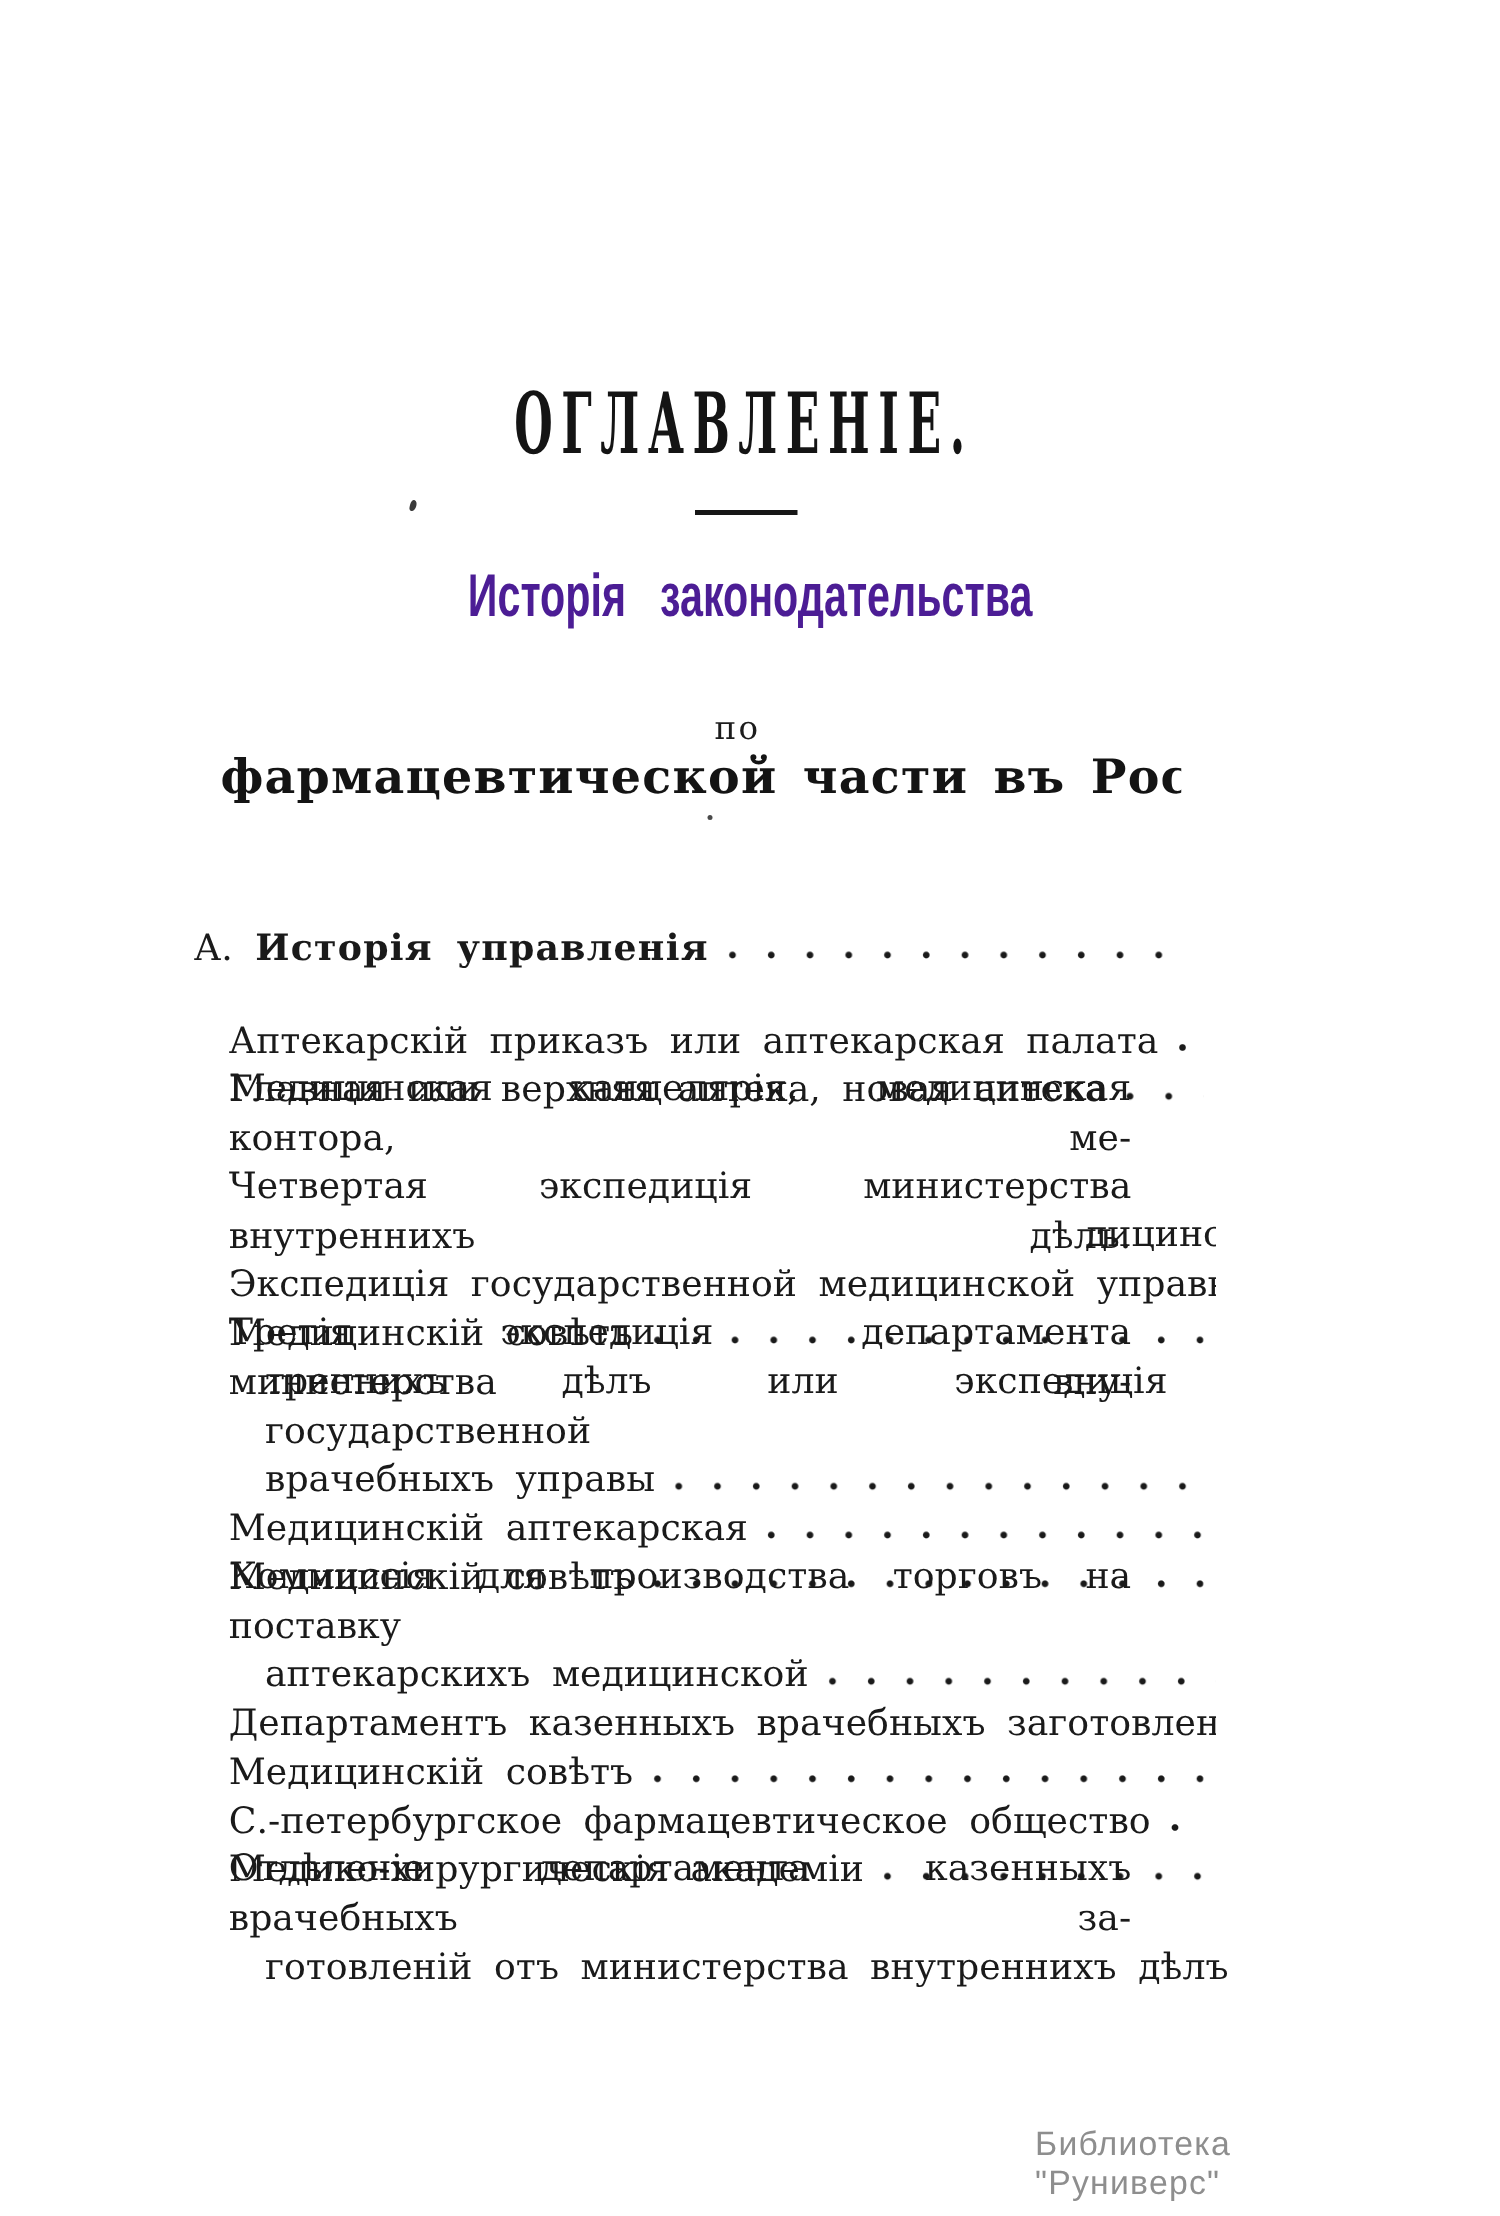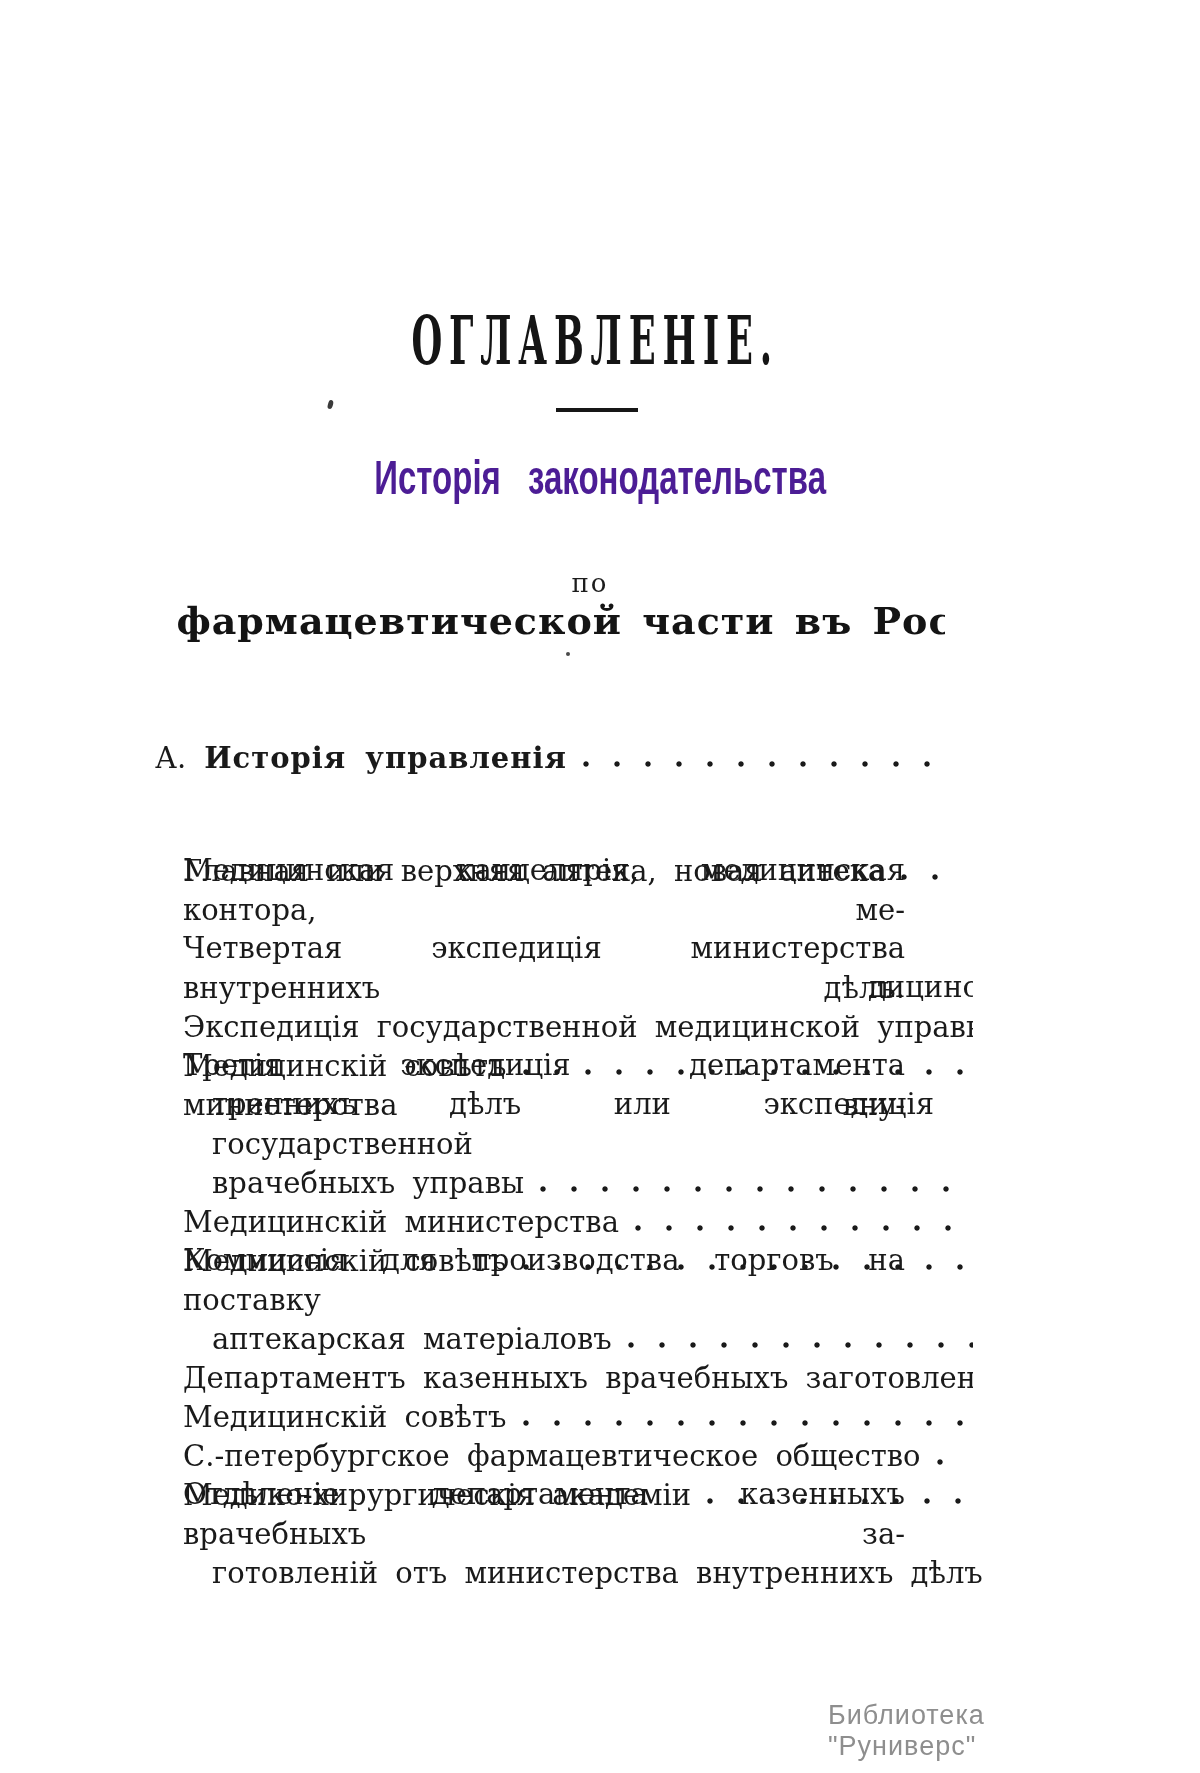--- a/index.html
+++ b/index.html
@@ -82,20 +82,25 @@
 
   <div class="abs" id="colhead">Стран.</div>
 
   <div class="abs" id="toc-rows">
       <div class="row section" style="top: 738px;">
         <span class="prefix">А.</span>
         <span class="t bold">Исторія управленія</span>
         <span class="leader dots"></span>
         <span class="page">III</span>
       </div>
+      <div class="row sub" style="top: 812px;">
+        <span class="t">Аптекарскій приказъ или аптекарская палата</span>
+        <span class="leader dots"></span>
+        <span class="page dash">—</span>
+      </div>
       <div class="row sub" style="top: 851px;">
         <span class="t">Главная или верхняя аптека, новая аптека</span>
         <span class="leader dots"></span>
         <span class="page">IV</span>
       </div>
       <div class="row sub" style="top: 890px;">
         <span class="t justify">Медицинская канцелярія, медицинская контора, ме-</span>
         <span class="page"></span>
       </div>
       <div class="row cont" style="top: 967px; flex-direction: column;">
@@ -124,35 +129,35 @@
       <div class="row cont" style="top: 1124px;">
         <span class="t justify">треннихъ дѣлъ или экспедиція государственной</span>
         <span class="page"></span>
       </div>
       <div class="row cont" style="top: 1163px;">
         <span class="t">врачебныхъ управы</span>
         <span class="leader dots"></span>
         <span class="page">VII</span>
       </div>
       <div class="row sub" style="top: 1202px;">
-        <span class="t">Медицинскій министерства</span>
+        <span class="t">Медицинскій аптекарская</span>
         <span class="leader dots"></span>
         <span class="page">IX</span>
       </div>
       <div class="row sub" style="top: 1241px;">
         <span class="t">Медицинскій совѣтъ</span>
         <span class="leader dots"></span>
         <span class="page dash">—</span>
       </div>
       <div class="row sub" style="top: 1280px;">
         <span class="t justify">Коммиссія для производства торговъ на поставку</span>
         <span class="page"></span>
       </div>
       <div class="row cont" style="top: 1319px;">
-        <span class="t">аптекарская матеріаловъ</span>
+        <span class="t">аптекарскихъ медицинской</span>
         <span class="leader dots"></span>
         <span class="page">X</span>
       </div>
       <div class="row sub" style="top: 1358px;">
         <span class="t">Департаментъ казенныхъ врачебныхъ заготовленій</span>
         <span class="leader single"></span>
         <span class="page dash">—</span>
       </div>
       <div class="row sub" style="top: 1397px;">
         <span class="t">Медицинскій совѣтъ</span>

